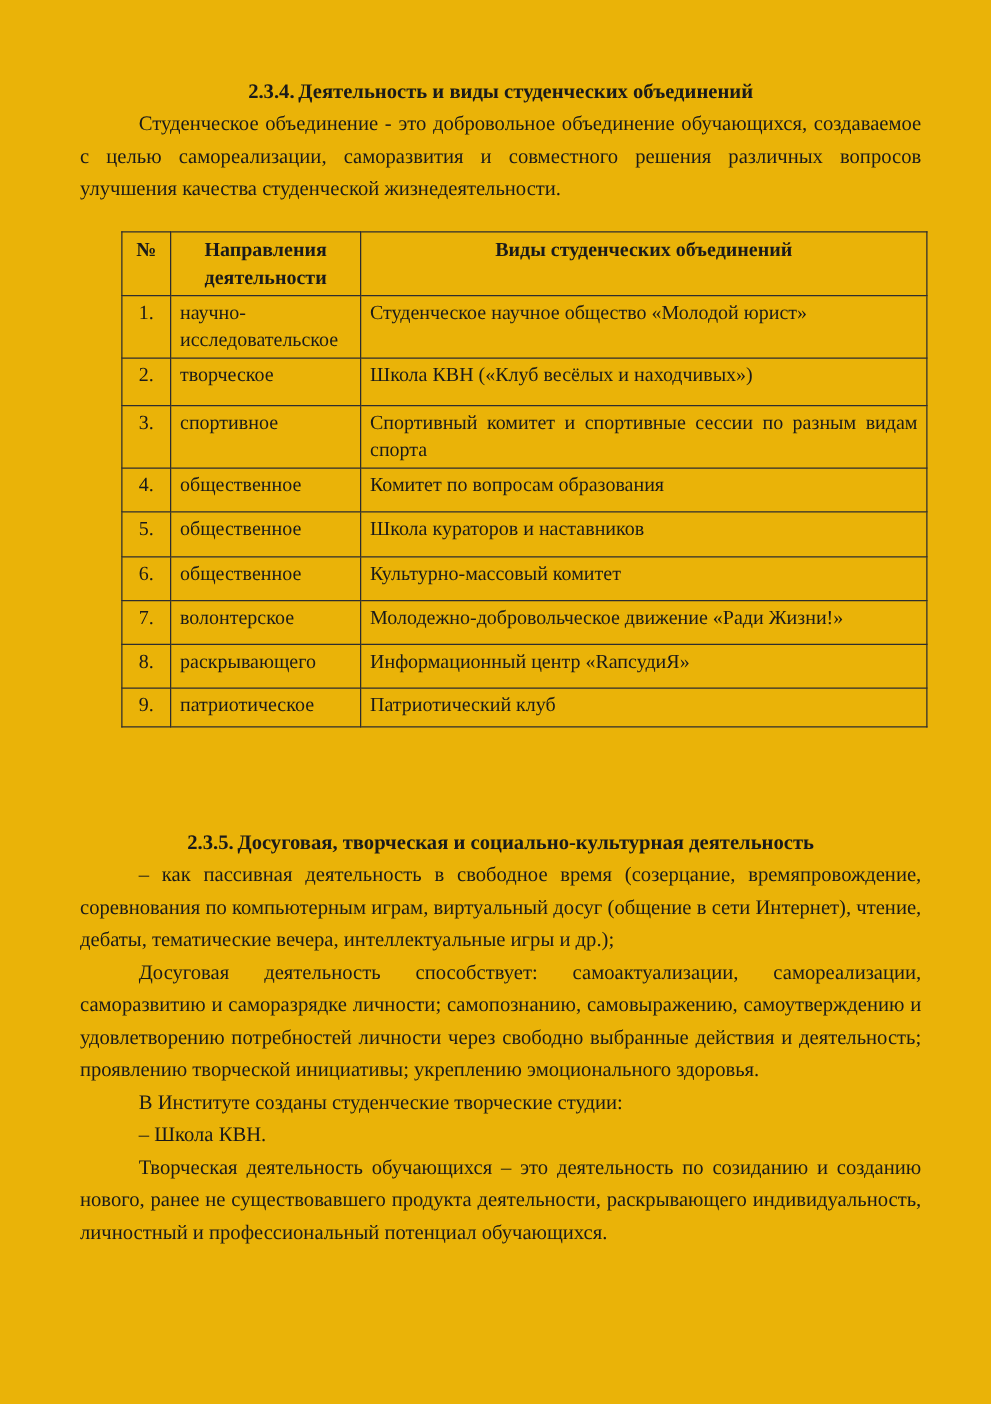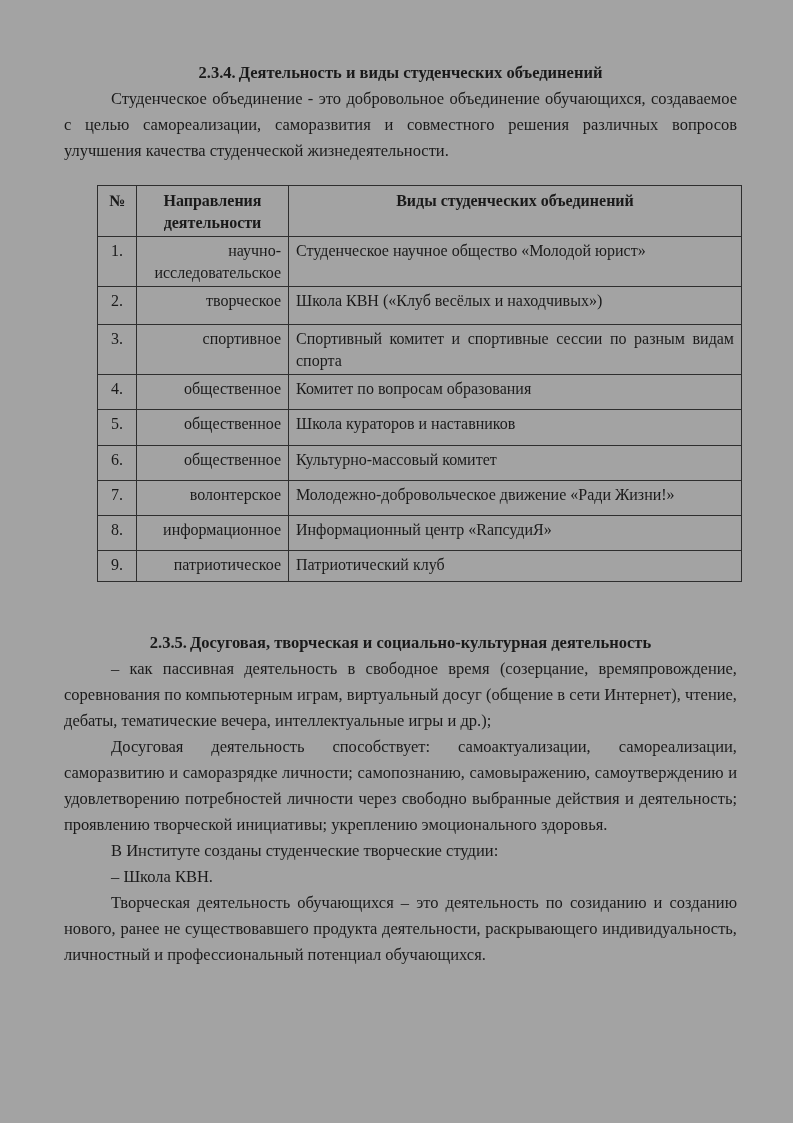--- a/index.html
+++ b/index.html
@@ -12,32 +12,32 @@
     height: 1123px;
     font-family: "Liberation Serif", serif;
     color: #1a1a1a;
     overflow: hidden;
   }
   .page {
     box-sizing: border-box;
     width: 793px;
     height: 1123px;
     padding: 60px 56px 24px 64px;
-    background: #a3a3a3;
+    background: #eab308;
     font-family: Liberation Serif, serif;
   }
   .heading {
     margin: 0;
     font-size: 16.5px;
     font-weight: bold;
     text-align: center;
     line-height: 26px;
   }
   .heading .h-num { margin-right: 3px; }
-  .heading-235 { margin-top: 48px; }
+  .heading-235 { margin-top: 79px; }
   .para {
     margin: 0;
     font-size: 16.5px;
     line-height: 26px;
     text-align: justify;
     text-indent: 47px;
   }
   table.assoc {
     border-collapse: collapse;
     margin: 21px 0 0 33px;
@@ -54,21 +54,21 @@
     line-height: 22px;
     padding: 3px 7px 2px 7px;
     word-wrap: break-word;
   }
   table.assoc th {
     font-weight: bold;
     text-align: center;
     padding-top: 4px;
   }
   td.c-num { text-align: center; padding-left: 2px; padding-right: 2px; }
-  td.c-dir { text-align: right; }
+  td.c-dir { text-align: left; }
   td.c-type { text-align: justify; }
   tr.h-row  { height: 43px; }
   tr.r-1 { height: 49px; }
   tr.r-2 { height: 38px; }
   tr.r-3 { height: 43px; }
   tr.r-4 { height: 35px; }
   tr.r-5 { height: 36px; }
   tr.r-6 { height: 35px; }
   tr.r-7 { height: 35px; }
   tr.r-8 { height: 35px; }
@@ -125,21 +125,21 @@
         <td class="c-dir">общественное</td>
         <td class="c-type">Культурно-массовый комитет</td>
       </tr>
       <tr class="r-7">
         <td class="c-num">7.</td>
         <td class="c-dir">волонтерское</td>
         <td class="c-type">Молодежно-добровольческое движение «Ради Жизни!»</td>
       </tr>
       <tr class="r-8">
         <td class="c-num">8.</td>
-        <td class="c-dir">информационное</td>
+        <td class="c-dir">раскрывающего</td>
         <td class="c-type">Информационный центр «RапсудиЯ»</td>
       </tr>
       <tr class="r-9">
         <td class="c-num">9.</td>
         <td class="c-dir">патриотическое</td>
         <td class="c-type">Патриотический клуб</td>
       </tr>
     </tbody>
   </table>
 

